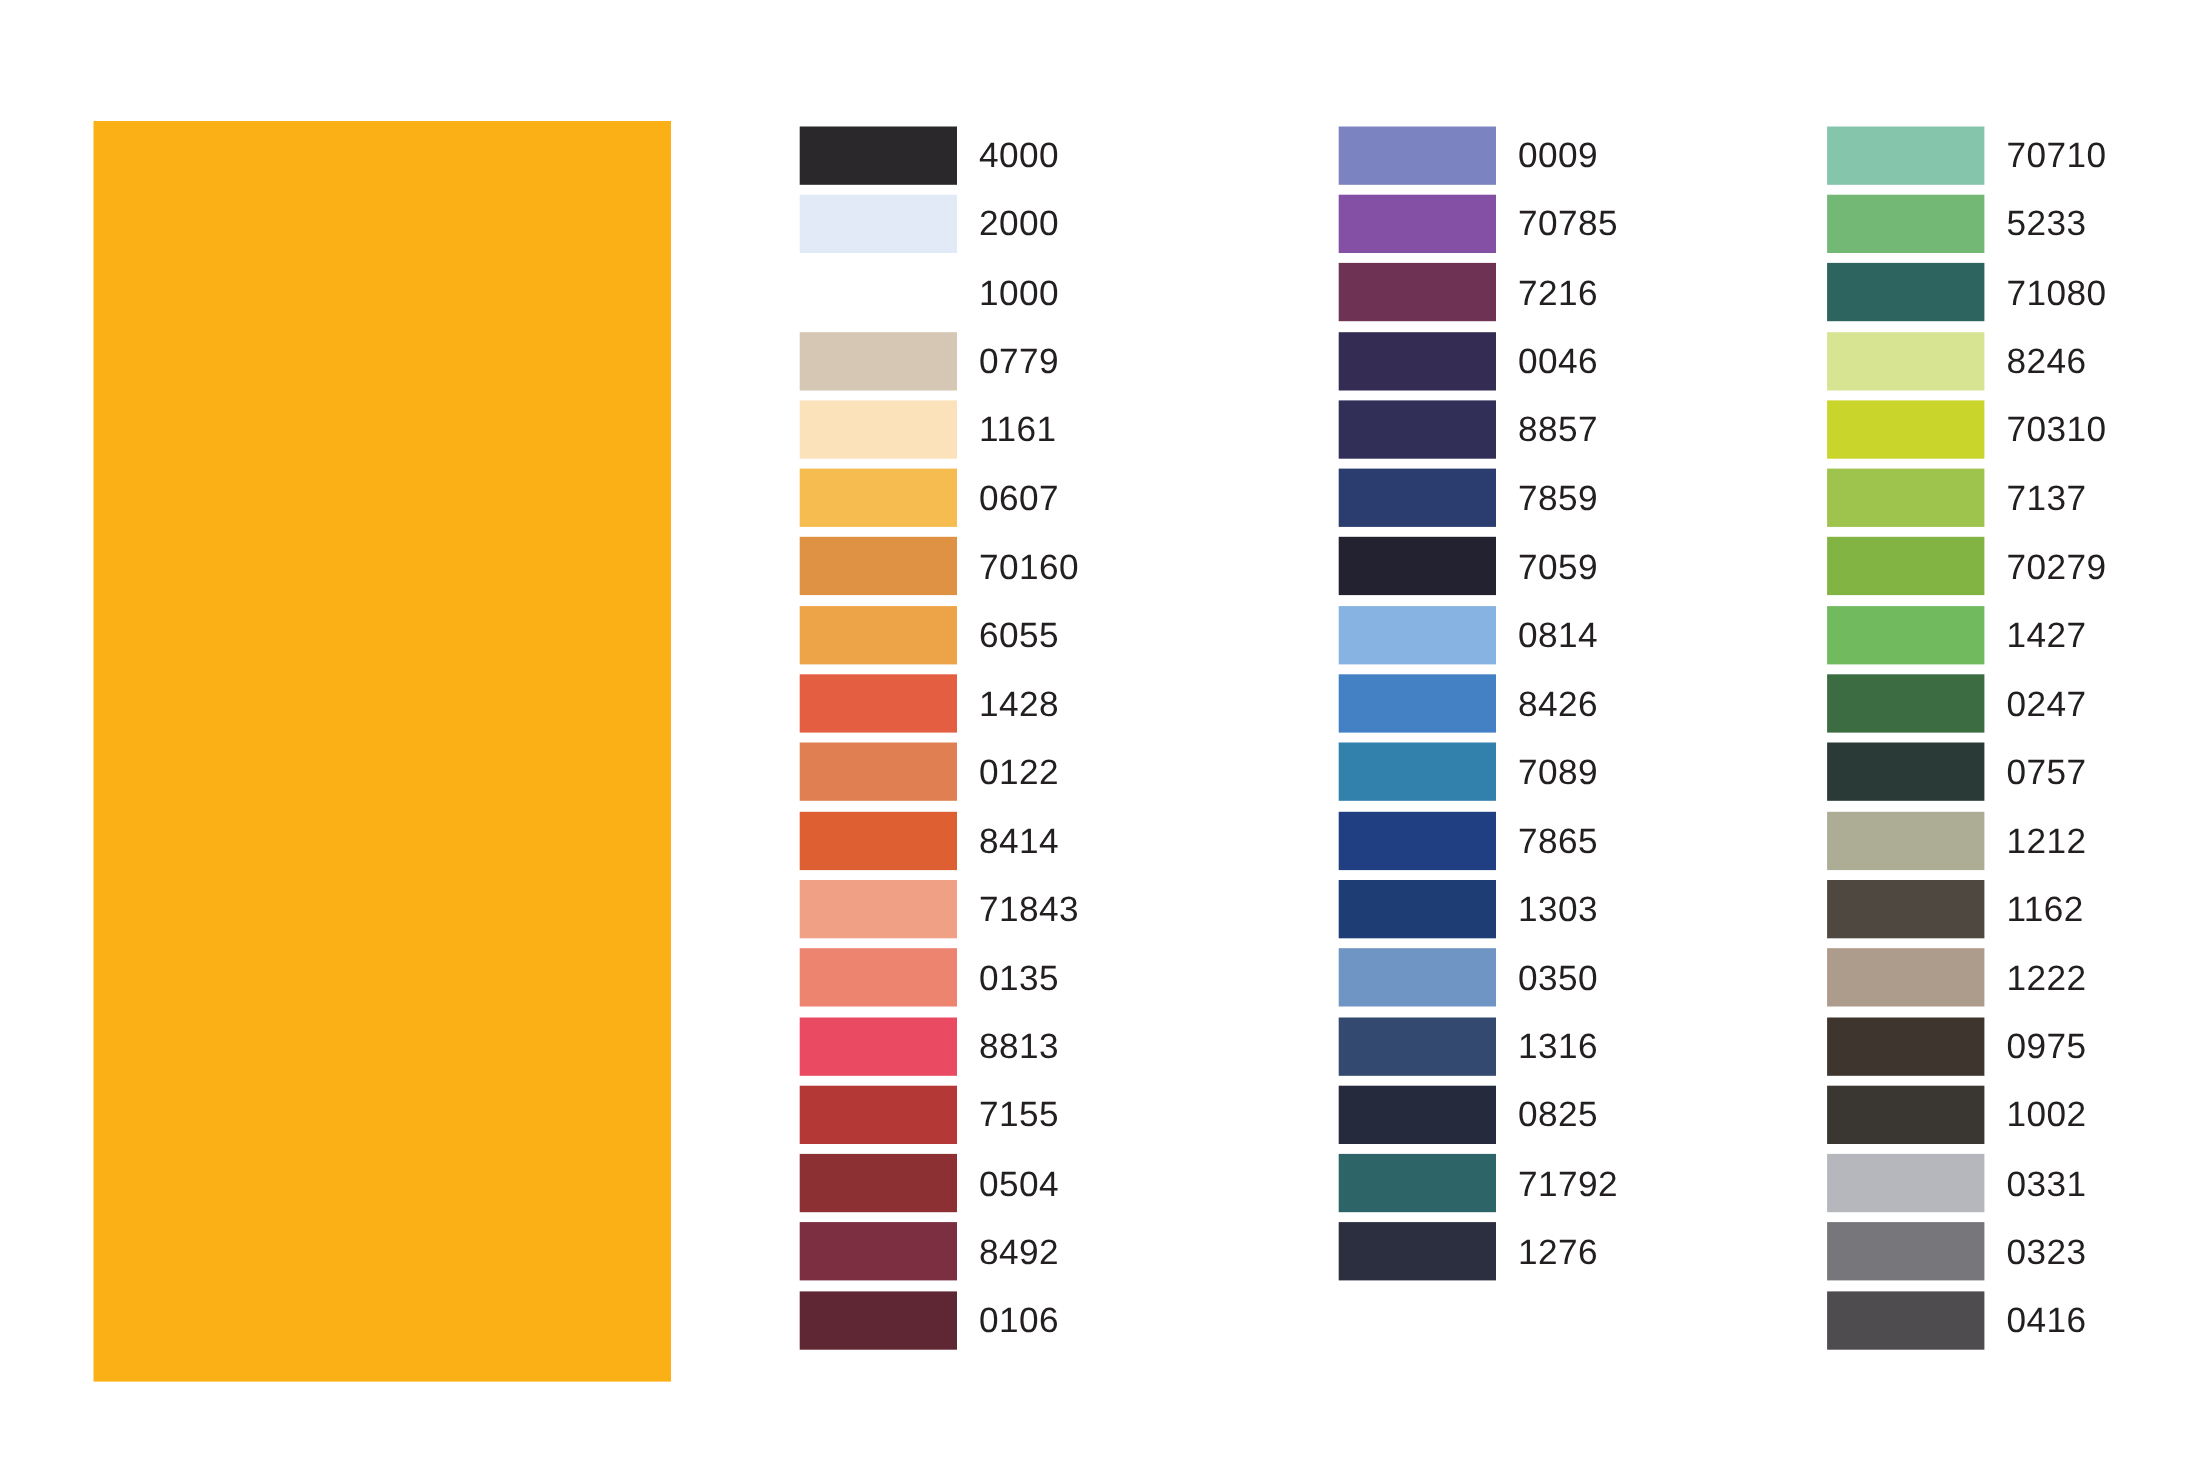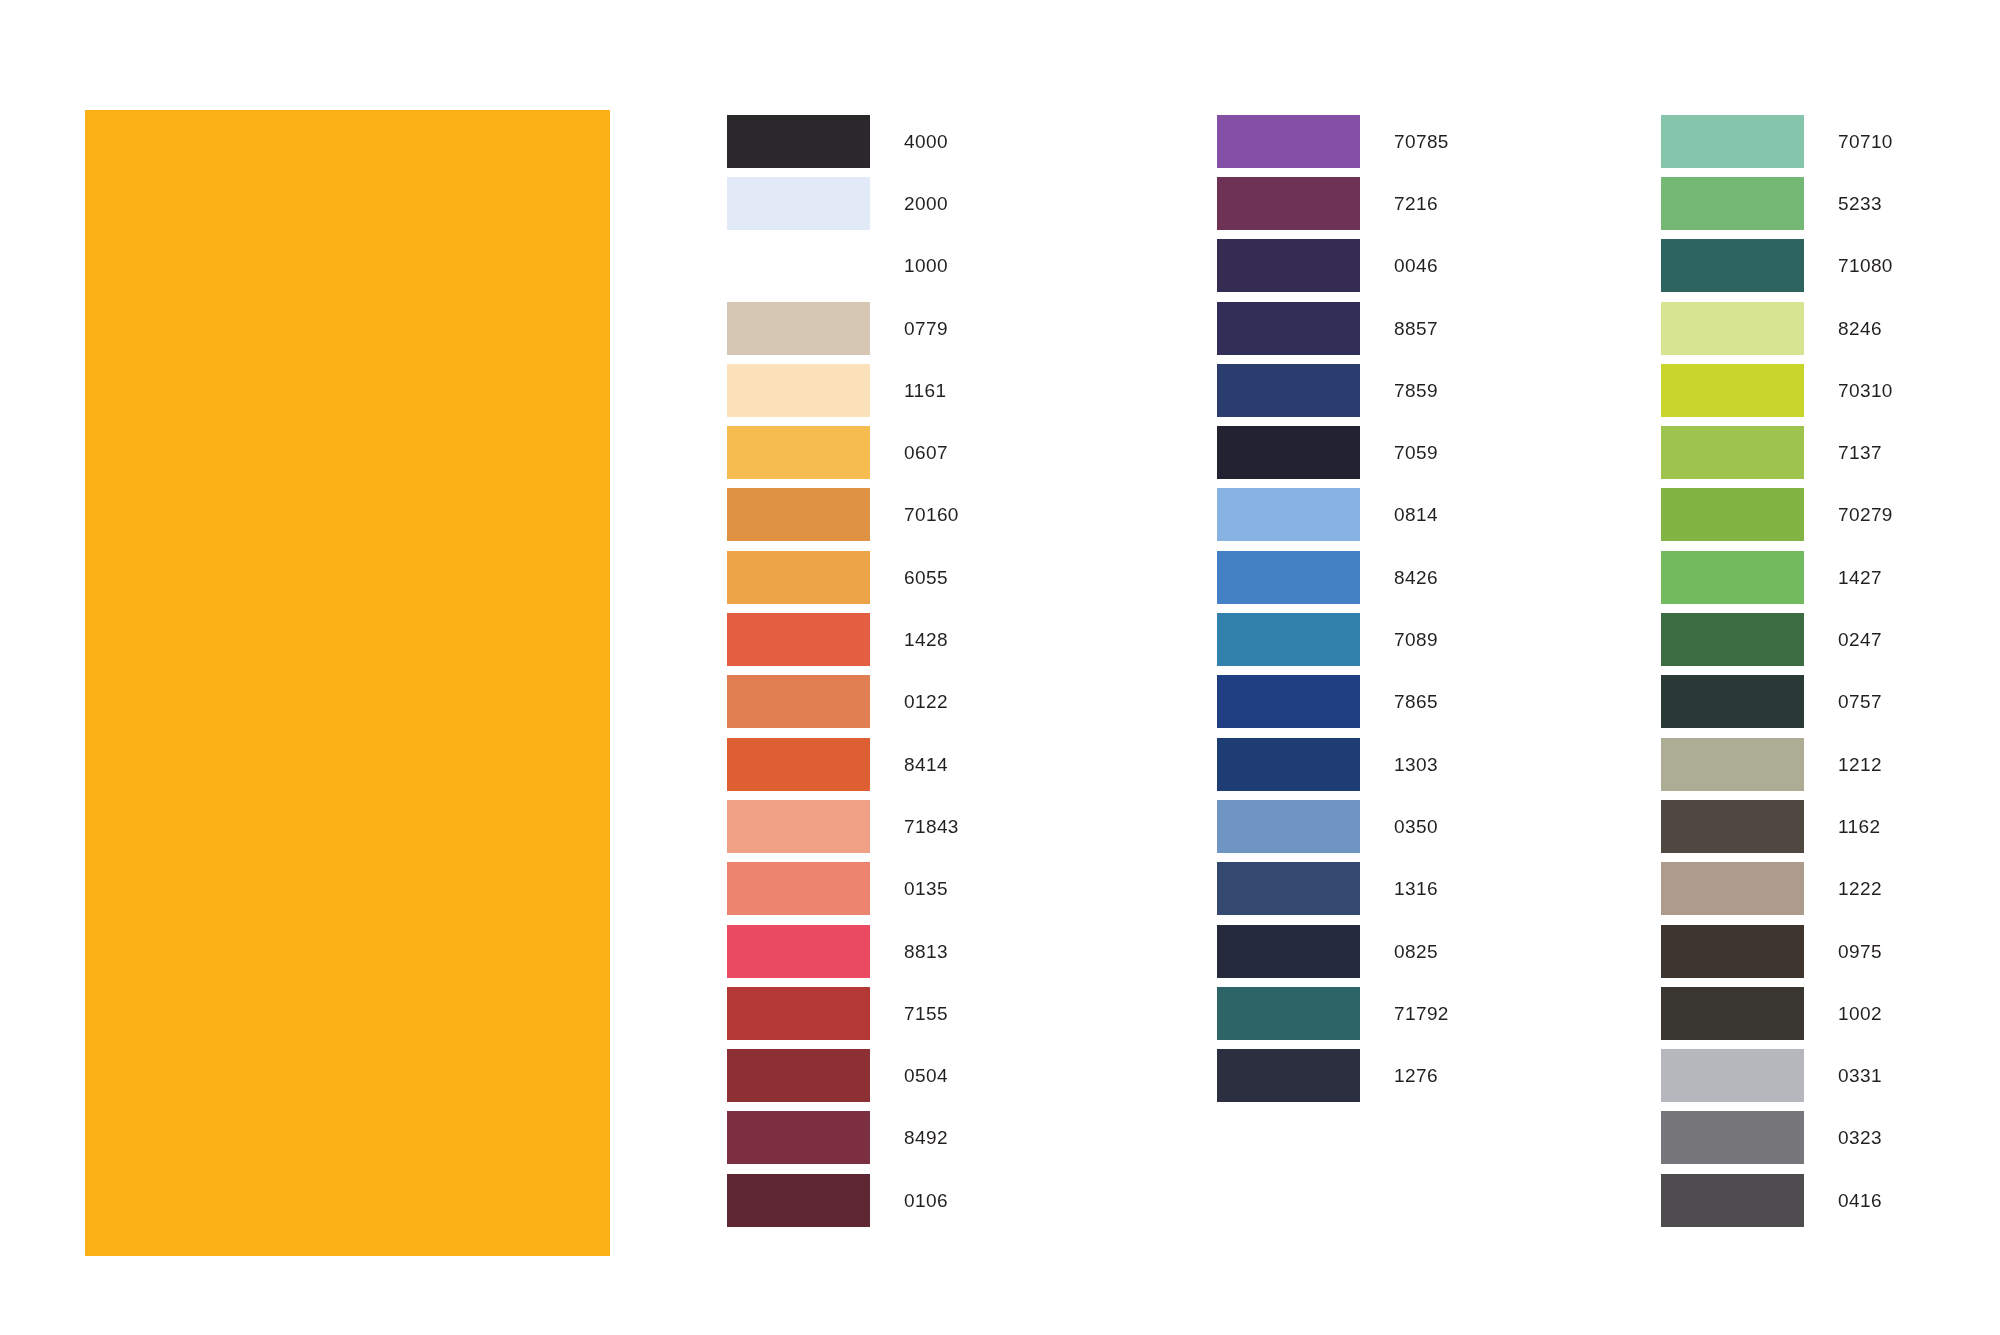--- a/index.html
+++ b/index.html
@@ -40,22 +40,22 @@
     align-items: center;
   }
 
   .swatch-chip {
     width: 143px;
     height: 53px;
     flex: 0 0 auto;
   }
 
   .swatch-label {
-    margin-left: 34px;
-    font-size: 19px;
+    margin-left: 20px;
+    font-size: 32px;
     color: #231f20;
     letter-spacing: 0.4px;
     white-space: nowrap;
     line-height: 1;
   }
 </style>
 </head>
 <body>
 
 <div id="feature-panel" style="background: rgb(251, 176, 22);"></div>
@@ -130,20 +130,24 @@
       <div class="swatch-label">8492</div>
     </div>
     <div class="swatch-row">
       <div class="swatch-chip" style="background: rgb(95, 39, 51);"></div>
       <div class="swatch-label">0106</div>
     </div>
   </div>
 
 <div class="swatch-column" id="column-2">
     <div class="swatch-row">
+      <div class="swatch-chip" style="background: rgb(123, 132, 192);"></div>
+      <div class="swatch-label">0009</div>
+    </div>
+    <div class="swatch-row">
       <div class="swatch-chip" style="background: rgb(131, 80, 165);"></div>
       <div class="swatch-label">70785</div>
     </div>
     <div class="swatch-row">
       <div class="swatch-chip" style="background: rgb(109, 50, 84);"></div>
       <div class="swatch-label">7216</div>
     </div>
     <div class="swatch-row">
       <div class="swatch-chip" style="background: rgb(52, 44, 82);"></div>
       <div class="swatch-label">0046</div>

